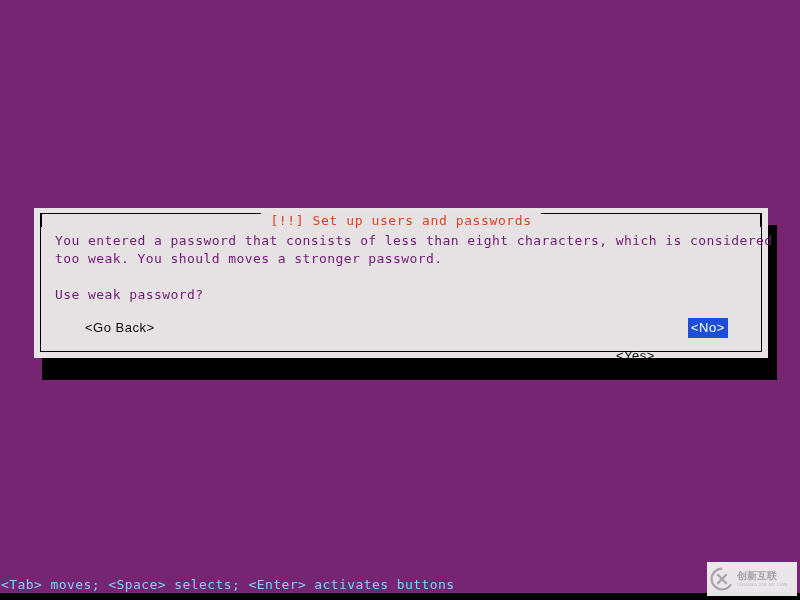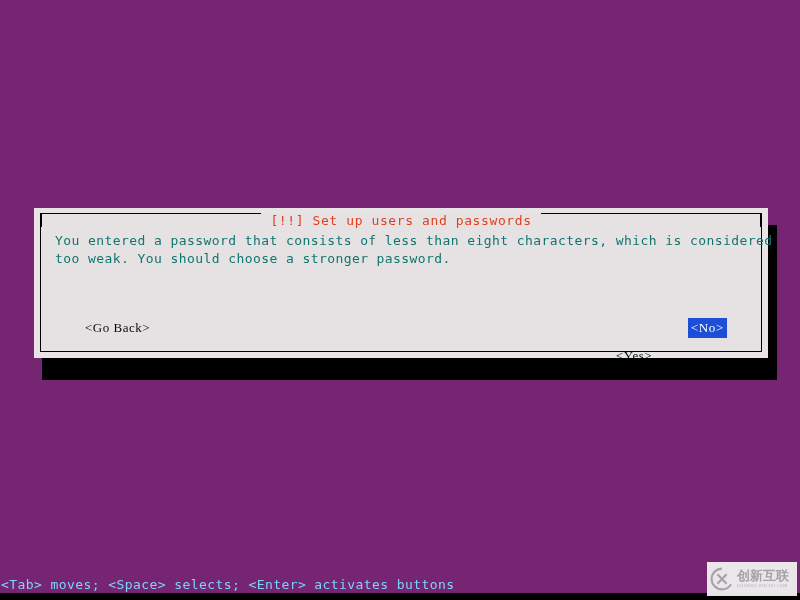--- a/index.html
+++ b/index.html
@@ -112,21 +112,21 @@
   
   #dialog-body {
     position: absolute;
     left: 0; top: 0;
     width: 100%;
     height: 100%;
     padding: 18px 14px 0 14px;
   }
 
   .body-line {
-    color: #0f766e;
+    color: #701a75;
     font-size: 13px;
     line-height: 18px;
     letter-spacing: 0.42px;
     white-space: pre;
   }
 
   #para-block { margin-bottom: 0; }
 
   #question-line { margin-top: 18px; }
 
@@ -142,21 +142,21 @@
   .btn {
     position: absolute;
     font-size: 13px;
     line-height: 17px;
     letter-spacing: 0.5px;
     white-space: nowrap;
     color: #0a0a0a;
     background: transparent;
     padding: 0 2px;
     border: 0;
-    font-family: Liberation Serif, serif;
+    font-family: Liberation Sans, sans-serif;
     cursor: pointer;
   }
 
   #btn-goback { left: 42px;  top: 0; }
   #btn-yes    { left: 573px; top: 0; margin-top: 28px; }
 
   #btn-no {
     left: 647px;
     top: -1px;
     background: #1d4ed8;
@@ -209,21 +209,21 @@
     height: 24px;
   }
   #wm-text {
     display: flex;
     flex-direction: column;
     justify-content: center;
     line-height: 1;
   }
   #wm-cn {
     font-family: "DejaVu Sans", "Liberation Sans", sans-serif;
-    font-size: 13px;
+    font-size: 10px;
     font-weight: bold;
     color: #a8a8a8;
     letter-spacing: 0px;
     white-space: nowrap;
   }
   #wm-py {
     font-family: "DejaVu Sans", "Liberation Sans", sans-serif;
     font-size: 4.2px;
     color: #bdbdbd;
     letter-spacing: 0.3px;
@@ -245,23 +245,24 @@
       <div id="title-wrap">
         <div id="title-gap">
           <span id="dialog-title">[!!] Set up users and passwords</span>
         </div>
       </div>
 
       <div id="dialog-body">
 
         <div id="para-block">
           <div class="body-line">You entered a password that consists of less than eight characters, which is considered</div>
-          <div class="body-line">too weak. You should choose a stronger password.</div>
+          <div class="body-line">too weak. You should moves a stronger password.</div>
         </div>
 
+        <div class="body-line" id="question-line">Use weak password?</div>
 
         <div id="button-row">
           <button class="btn" id="btn-goback">&lt;Go Back&gt;</button>
           <button class="btn" id="btn-yes">&lt;Yes&gt;</button>
           <button class="btn" id="btn-no">&lt;No&gt;</button>
         </div>
 
       </div>
     </div>
   </div>

